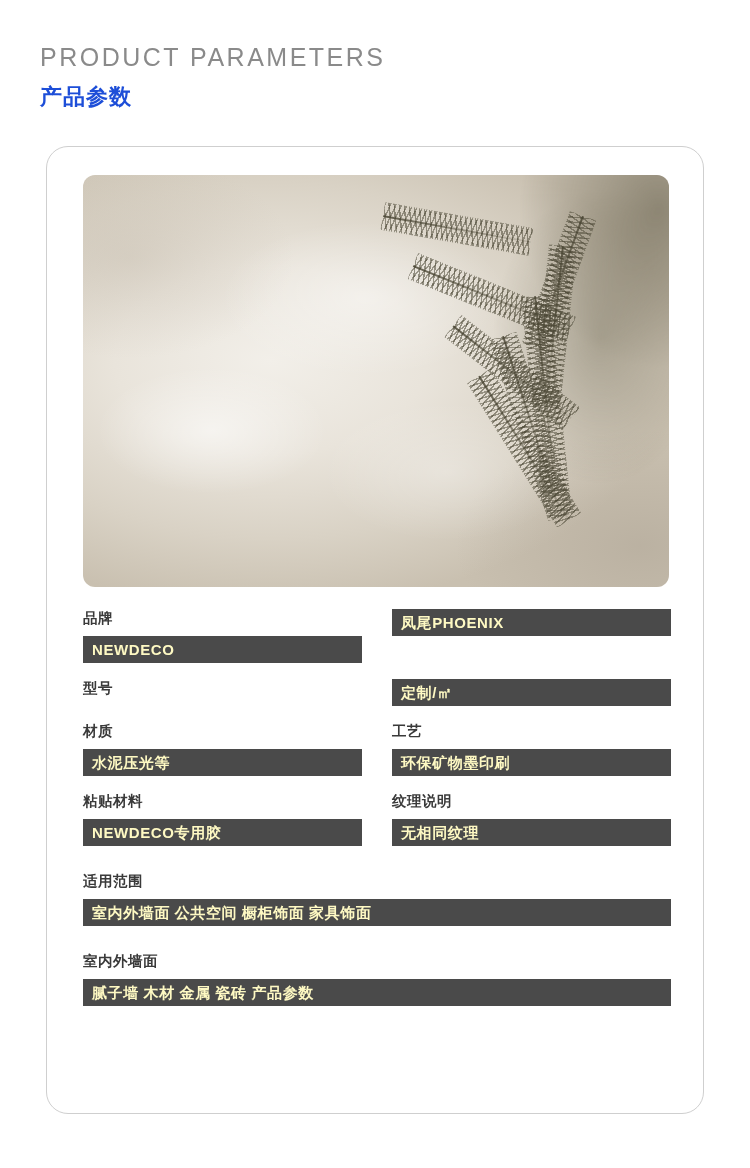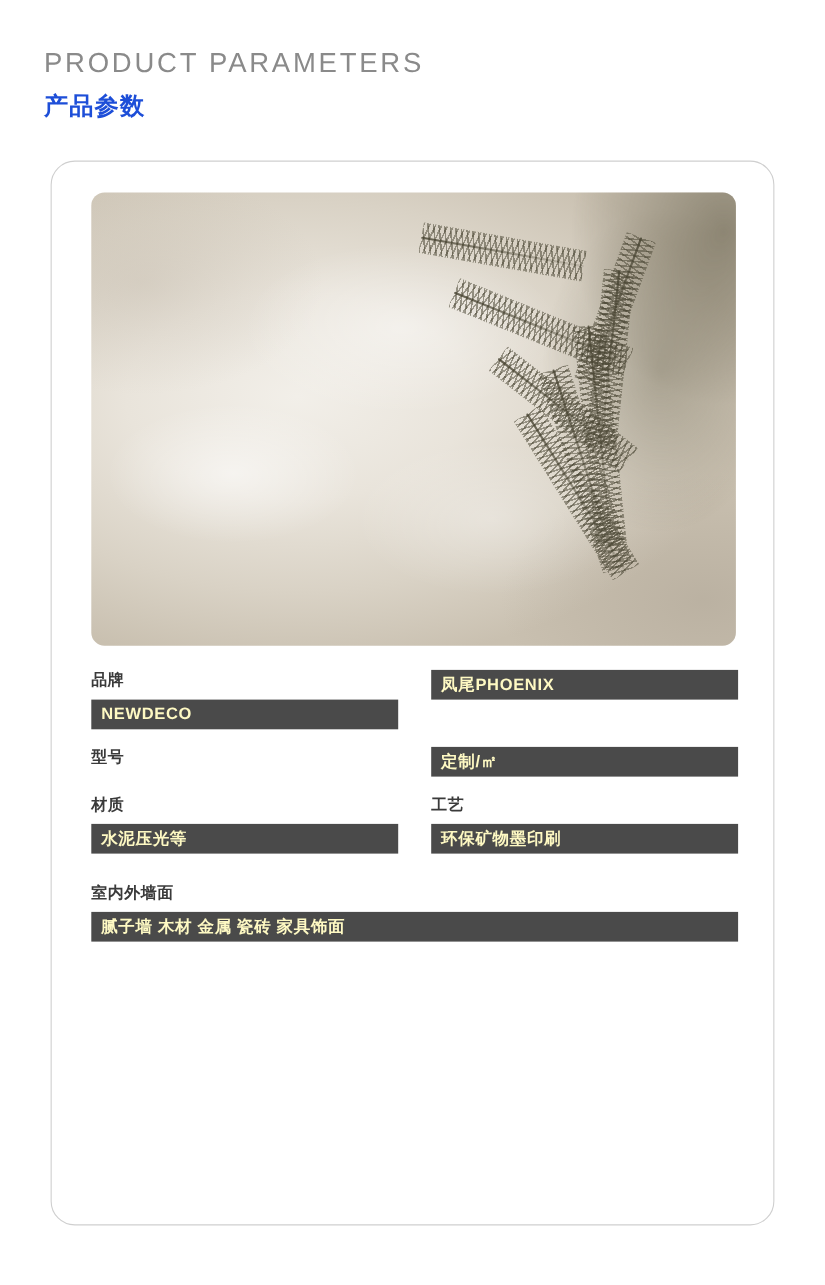--- a/index.html
+++ b/index.html
@@ -190,23 +190,37 @@
           <div class="spec-col">
             <div class="spec-label">材质</div>
             <div class="spec-value">水泥压光等</div>
           </div>
           <div class="spec-col">
             <div class="spec-label">工艺</div>
             <div class="spec-value">环保矿物墨印刷</div>
           </div>
         </div>
 
-
+        <div class="spec-row">
+          <div class="spec-col">
+            <div class="spec-label">粘贴材料</div>
+            <div class="spec-value">NEWDECO专用胶</div>
+          </div>
+          <div class="spec-col">
+            <div class="spec-label">纹理说明</div>
+            <div class="spec-value">无相同纹理</div>
+          </div>
+        </div>
+
+        <div class="spec-row wide" style="margin-top:26px;">
+          <div class="spec-label">适用范围</div>
+          <div class="spec-value">室内外墙面 公共空间 橱柜饰面 家具饰面</div>
+        </div>
 
         <div class="spec-row wide" style="margin-top:26px;">
           <div class="spec-label">室内外墙面</div>
-          <div class="spec-value">腻子墙 木材 金属 瓷砖 家具饰面</div>
+          <div class="spec-value">腻子墙 木材 金属 瓷砖 产品参数</div>
         </div>
 
       </div>
     </div>
   </div>
 </div>
 
 </body></html>

